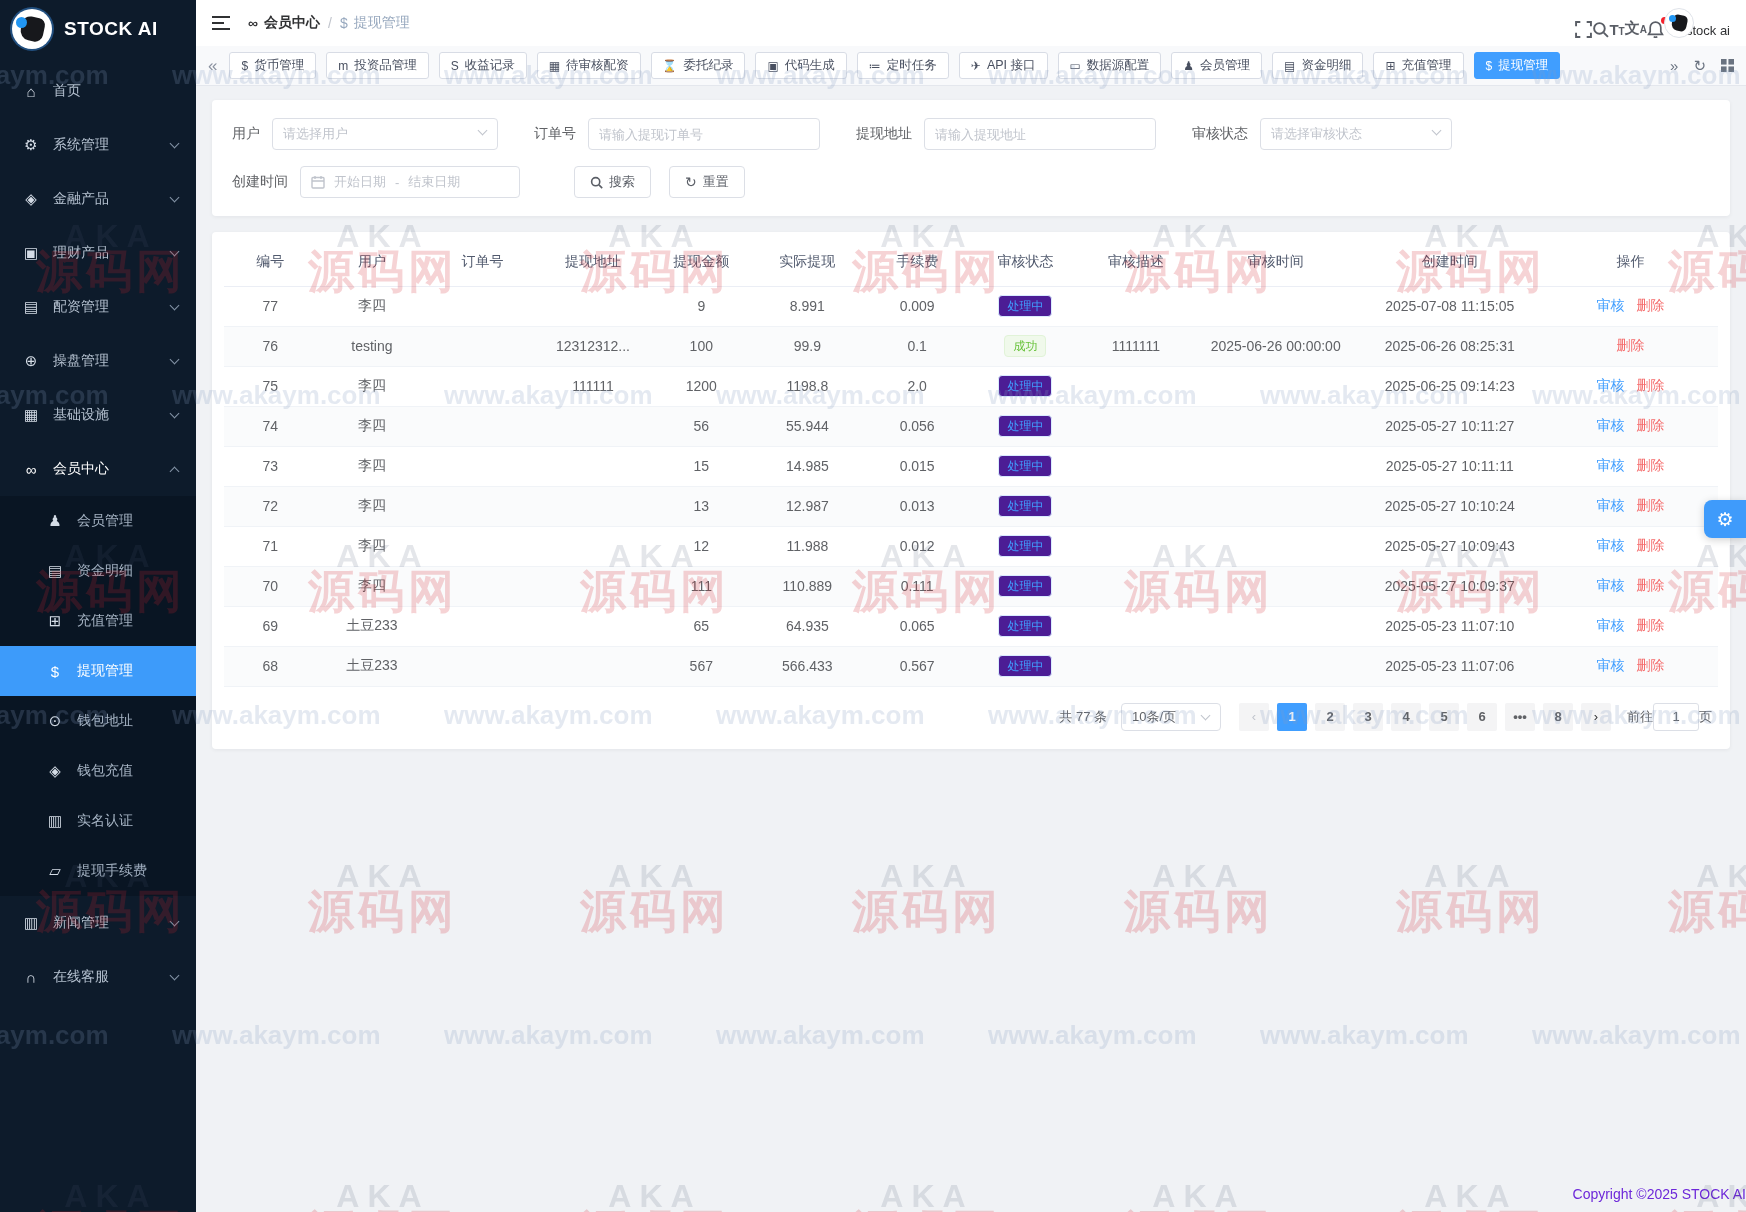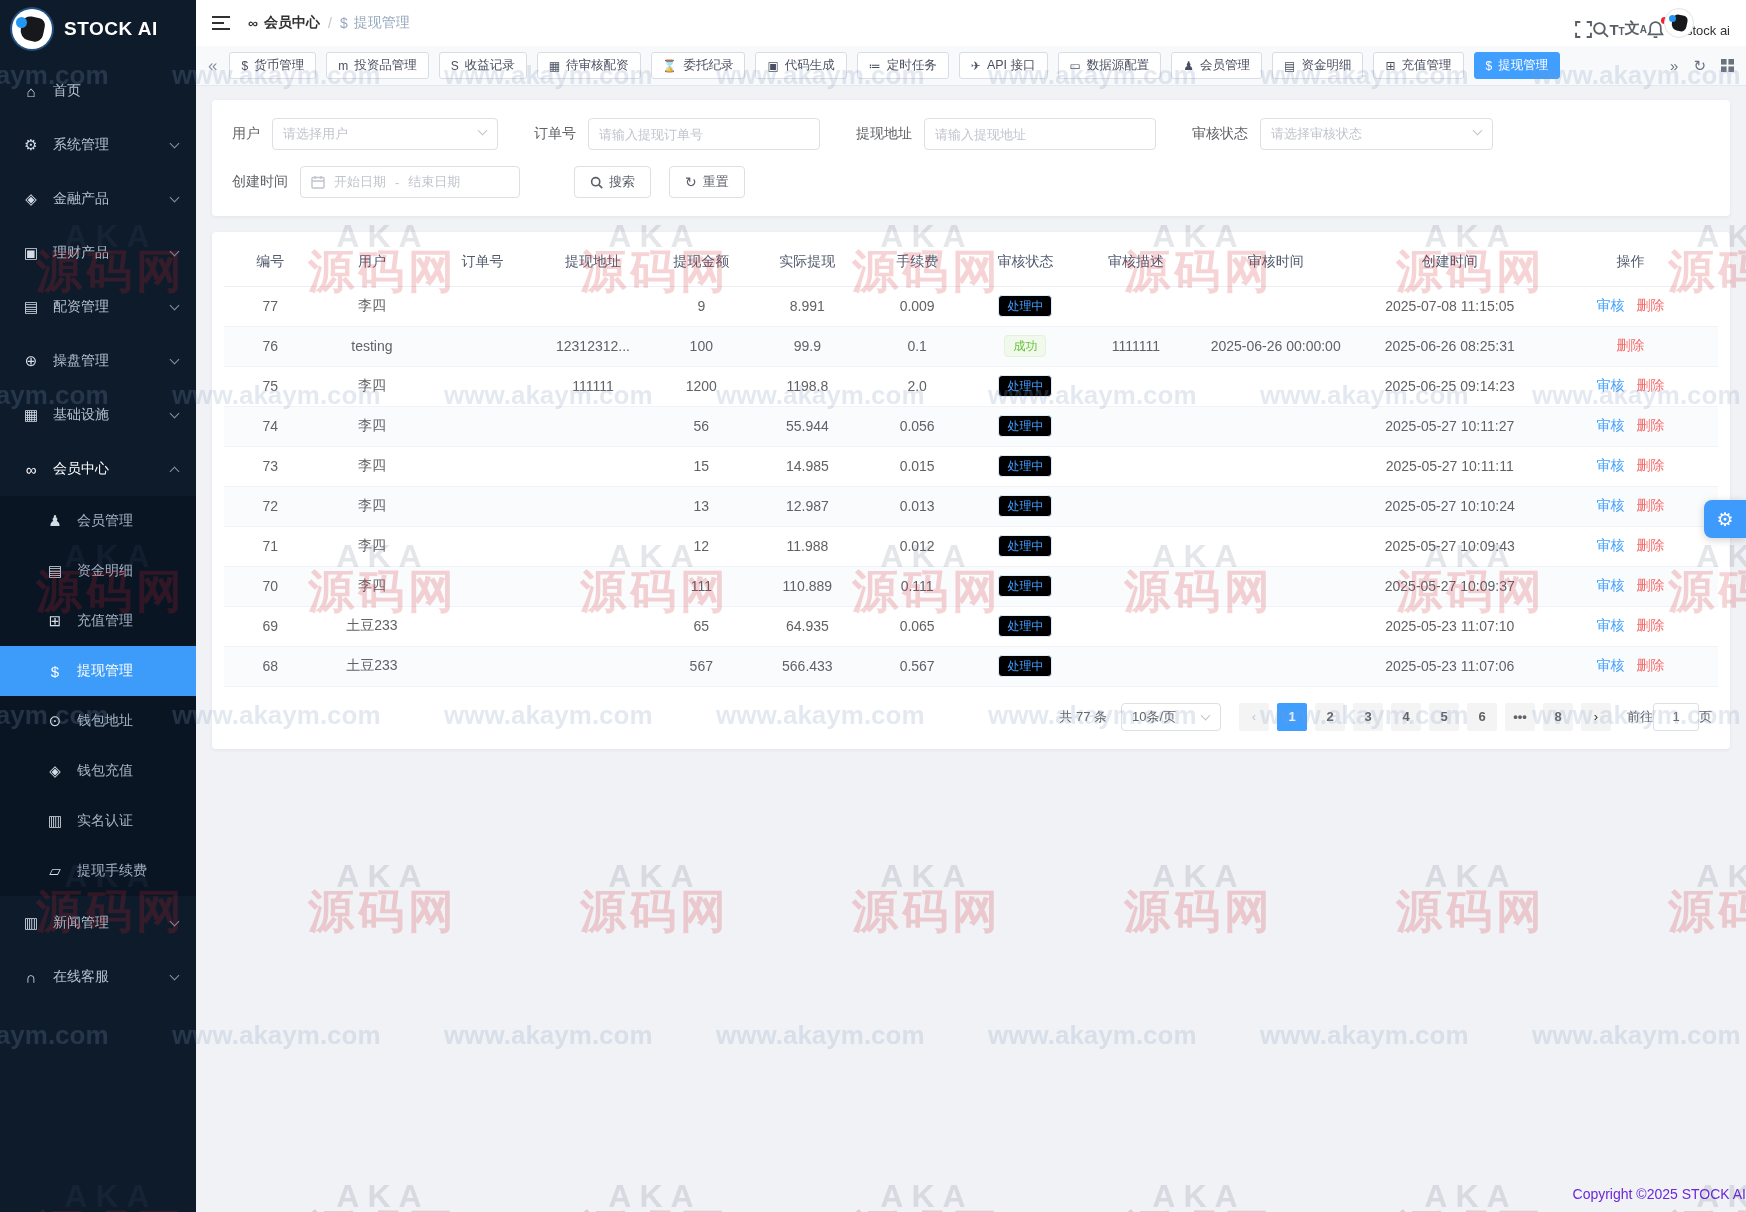--- a/index.html
+++ b/index.html
@@ -59,33 +59,33 @@
   .card{background:#fff;border-radius:4px;box-shadow:0 1px 4px rgba(0,21,41,.06)}
   .filter-card{padding:18px 20px 2px}
   .frow{display:flex;align-items:center;margin-bottom:16px}
   .fgroup{display:flex;align-items:center;margin-right:36px}
   .flabel{font-size:14px;color:#606266;margin-right:12px;white-space:nowrap}
   .ctl{height:32px;border:1px solid #dcdfe6;border-radius:4px;background:#fff;display:flex;align-items:center;padding:0 10px;font-size:13px;color:#c0c4cc}
   input.ctl{display:inline-block;outline:none;color:#606266}
   input.ctl::placeholder{color:#c0c4cc}
   .ctl-select{position:relative;padding-right:26px;cursor:pointer}
   .sel-caret{position:absolute;right:11px;top:12px;border-color:#c0c4cc}
-  .w-user{width:226px}.w-order{width:232px}.w-addr{width:232px}.w-status{width:233px}.w-date{width:220px}
+  .w-user{width:226px}.w-order{width:232px}.w-addr{width:232px}.w-status{width:192px}.w-date{width:220px}
   .date-range{gap:9px;cursor:pointer}
   .btn{height:32px;padding:0 15px;border:1px solid #dcdfe6;border-radius:4px;background:#fff;font-size:13px;color:#5a5e66;display:flex;align-items:center;gap:6px;cursor:pointer}
   .btn .ri{font-size:14px;line-height:1;color:#5a5e66}
   .ml18{margin-left:18px}
 
   .table-card{margin-top:16px;padding:6px 12px 10px}
   table{width:100%;border-collapse:collapse;table-layout:fixed}
   th{height:48px;font-size:14px;color:#515a6e;font-weight:normal;text-align:center;border-bottom:1px solid #ebeef5;overflow:hidden;white-space:nowrap}
   td{height:40px;font-size:14px;color:#606266;text-align:center;border-bottom:1px solid #f0f3f7;overflow:hidden;white-space:nowrap}
   tr.striped td{background:#fafbfc}
   .tag{display:inline-block;height:22px;line-height:20px;padding:0 8px;font-size:12px;border-radius:4px;border:1px solid}
-  .tag-processing{color:#409eff;background:#000000;border-color:#d9ecff}
+  .tag-processing{color:#409eff;background:#4c1d95;border-color:#d9ecff}
   .tag-success{color:#67c23a;background:#f0f9eb;border-color:#e1f3d8}
   .lnk{font-size:14px;margin:0 6px;cursor:pointer}
   .lnk-audit{color:#409eff}
   .lnk-delete{color:#f56c6c}
 
   .pagination{display:flex;justify-content:flex-end;align-items:center;padding:16px 6px 8px;font-size:13px;color:#606266}
   .pg-total{margin-right:14px}
   .pg-size{width:100px;margin-right:14px;height:28px;font-size:13px;color:#606266}
   .pg-btn{min-width:30px;height:28px;background:#f4f4f5;border-radius:2px;margin:0 4px;display:flex;align-items:center;justify-content:center;font-size:13px;color:#606266;font-weight:bold;cursor:pointer;padding:0 4px}
   .pg-btn.active{background:#409eff;color:#fff}

